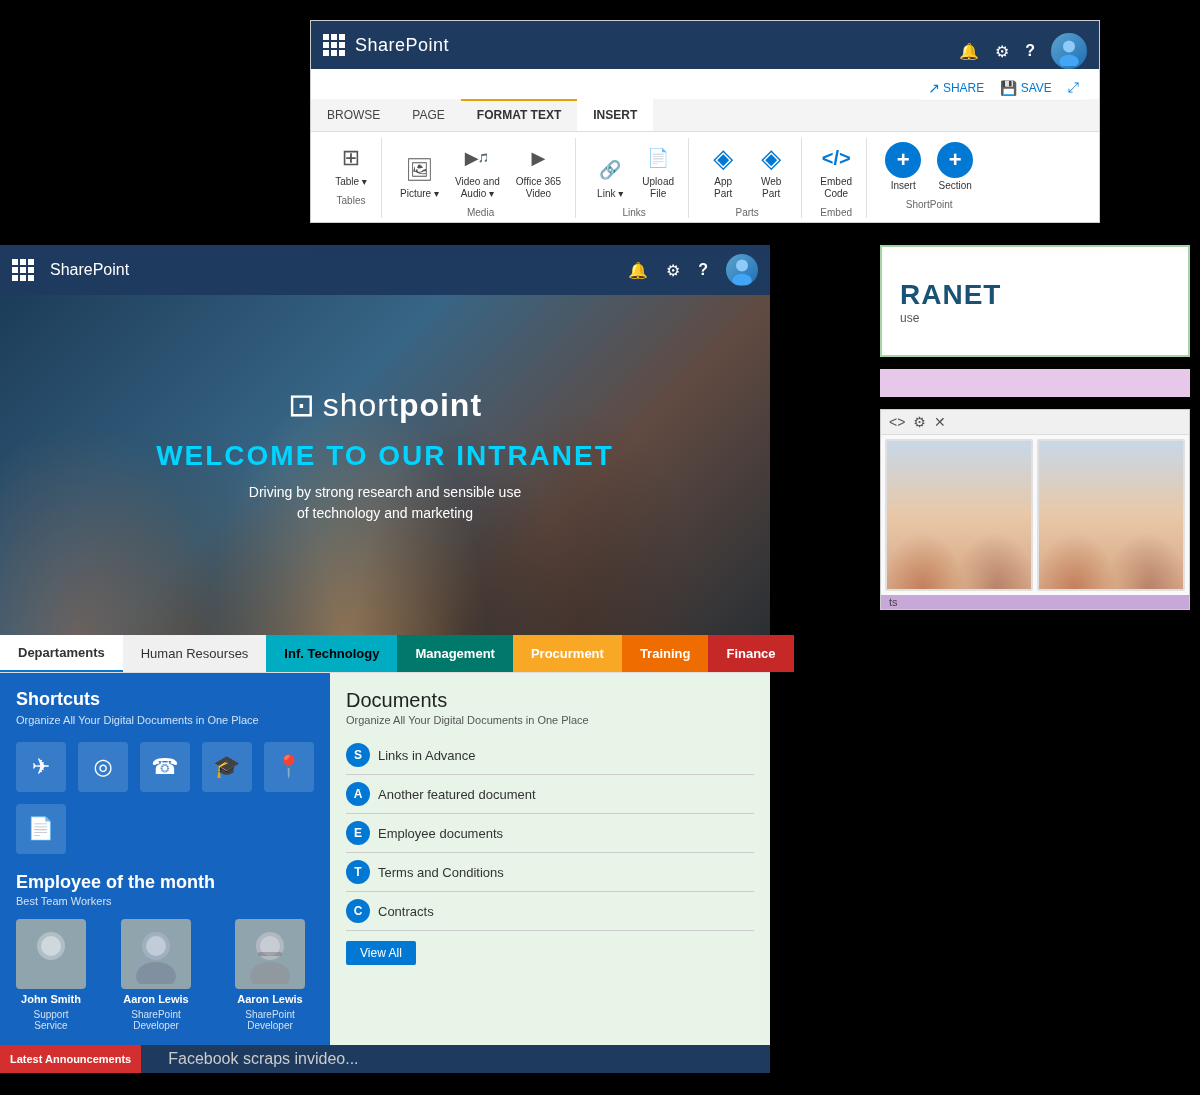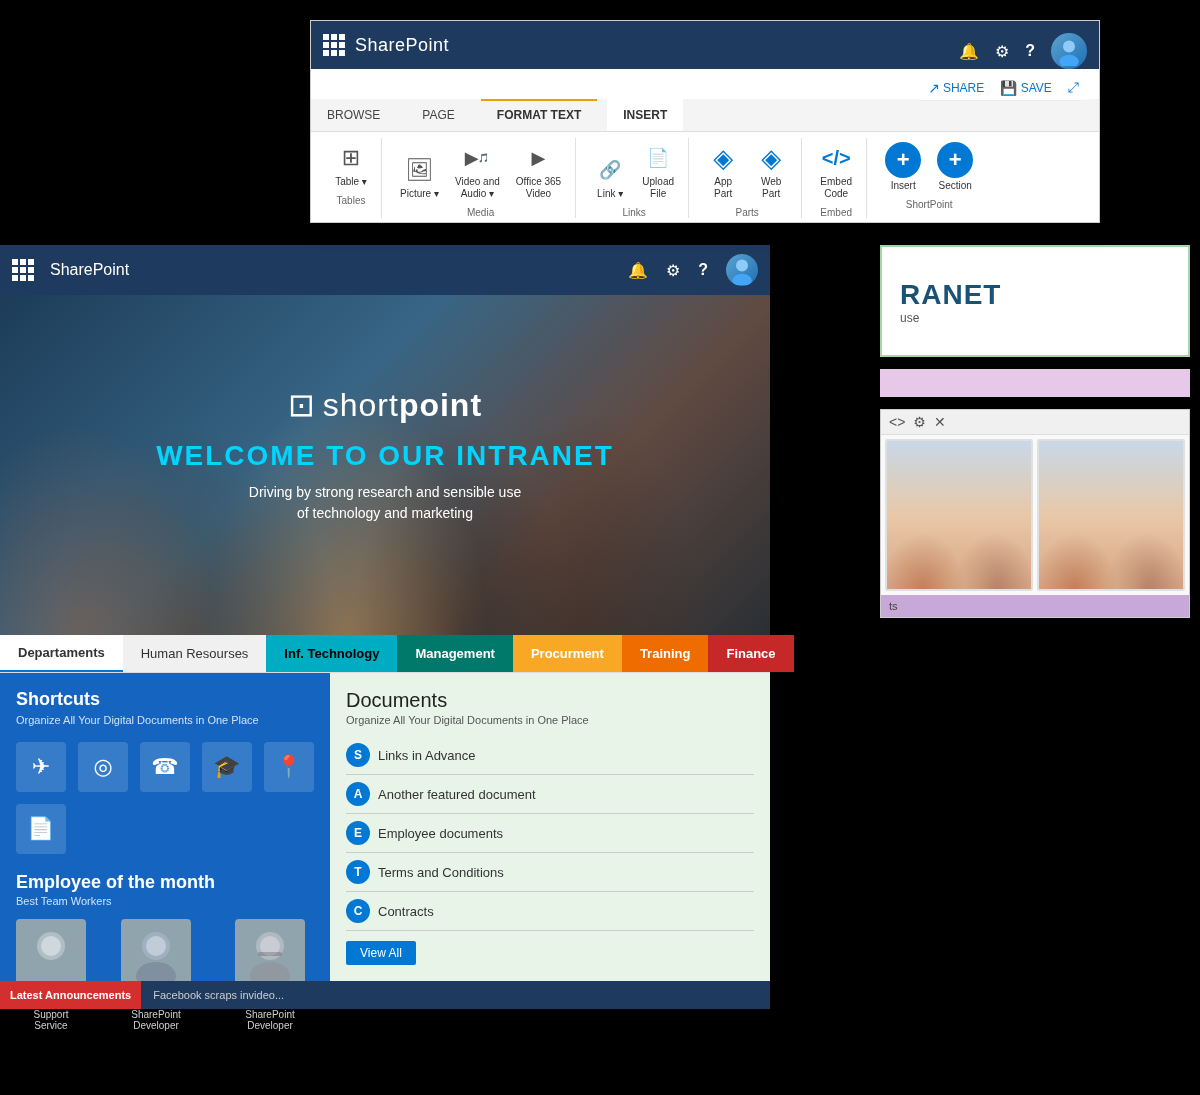--- a/index.html
+++ b/index.html
@@ -257,21 +257,21 @@
     .sp-navtab.cyan { background: #00acc1; color: #000000; font-weight: 600; }
     .sp-navtab.teal { background: #00796b; color: #fff; font-weight: 600; }
     .sp-navtab.gold { background: #f9a825; color: #fff; font-weight: 600; }
     .sp-navtab.orange { background: #ef6c00; color: #fff; font-weight: 600; }
     .sp-navtab.red { background: #c62828; color: #fff; font-weight: 600; }
 
     
     .sp-content {
       background: #000000;
       display: flex;
-      height: 336px;
+      height: 400px;
     }
     .sp-left-panel {
       background: #1565c0;
       width: 330px;
       padding: 16px;
       color: #fff;
       flex-shrink: 0;
     }
     .sp-shortcuts-title { font-size: 18px; font-weight: 600; margin-bottom: 4px; }
     .sp-shortcuts-sub { font-size: 11px; opacity: 0.8; margin-bottom: 16px; }
@@ -414,21 +414,21 @@
       width: 100%;
       height: 100%;
       background:
         radial-gradient(ellipse 60px 80px at 25% 100%, rgba(180,100,60,0.6) 0%, transparent 70%),
         radial-gradient(ellipse 60px 80px at 50% 100%, rgba(220,180,140,0.5) 0%, transparent 70%),
         radial-gradient(ellipse 60px 80px at 75% 100%, rgba(160,100,80,0.6) 0%, transparent 70%),
         linear-gradient(180deg, #c8d8e8 0%, #e8c8a8 50%, #d8a888 100%);
     }
     .purple-bar {
       background: #c8a8d8;
-      height: 22px;
+      height: 14px;
       display: flex;
       align-items: center;
       padding: 0 8px;
       font-size: 11px;
       color: #444;
     }
 
     
     .sp-ticker {
       position: absolute;
@@ -449,22 +449,22 @@
       font-weight: 700;
       padding: 0 10px;
       height: 100%;
       display: flex;
       align-items: center;
       white-space: nowrap;
       flex-shrink: 0;
     }
     .sp-ticker-text {
       color: #ccc;
-      font-size: 11px;
-      padding-left: 12px;
+      font-size: 16px;
+      padding-left: 27px;
       white-space: nowrap;
     }
   </style>
 </head>
 <body>
 
 <div class="ribbon-window">
 
   <div class="ribbon-titlebar">
 
@@ -498,21 +498,21 @@
         <span>SHARE</span>
       </span>
       <span style="font-size:12px;color:#0078d4;cursor:pointer;display:flex;align-items:center;gap:3px;">
         <span style="font-size:14px;">💾</span>
         <span>SAVE</span>
       </span>
       <span style="font-size:14px;color:#0078d4;cursor:pointer;">⤢</span>
     </div>
   </div>
 
-  <div class="ribbon-tabs" style="margin-top:30px;gap:10px;">
+  <div class="ribbon-tabs" style="margin-top:30px;">
     <div class="ribbon-tab">BROWSE</div>
     <div class="ribbon-tab">PAGE</div>
     <div class="ribbon-tab active-format">FORMAT TEXT</div>
     <div class="ribbon-tab active-insert">INSERT</div>
   </div>
 
   <div class="ribbon-content">
 
     <div class="ribbon-group">
       <div class="ribbon-group-items">

